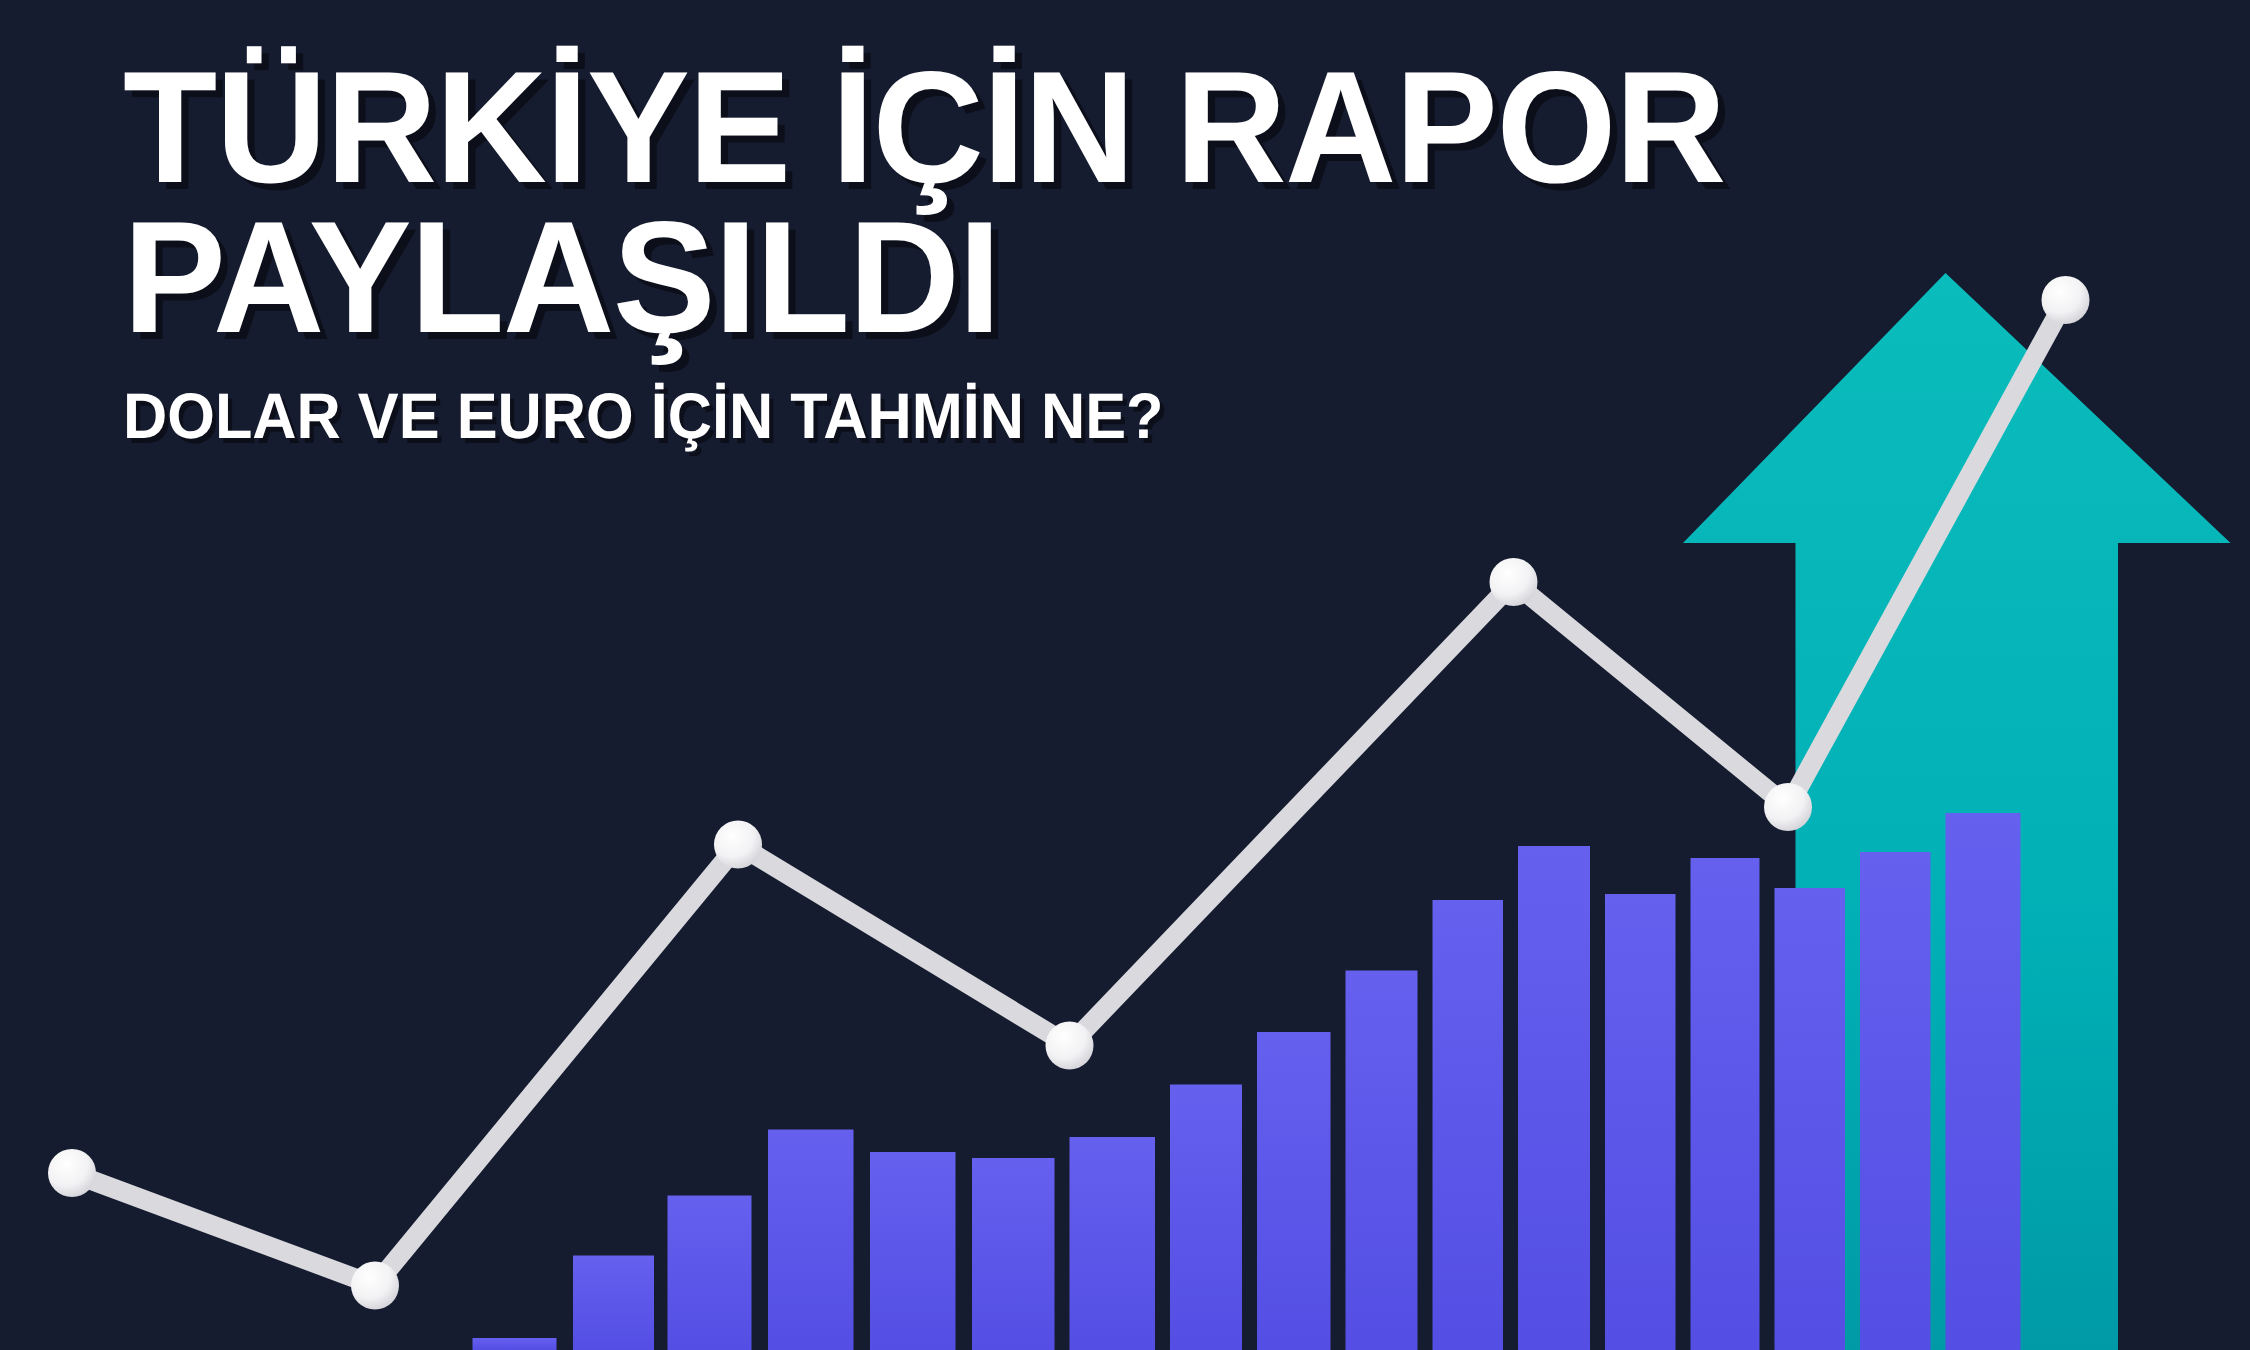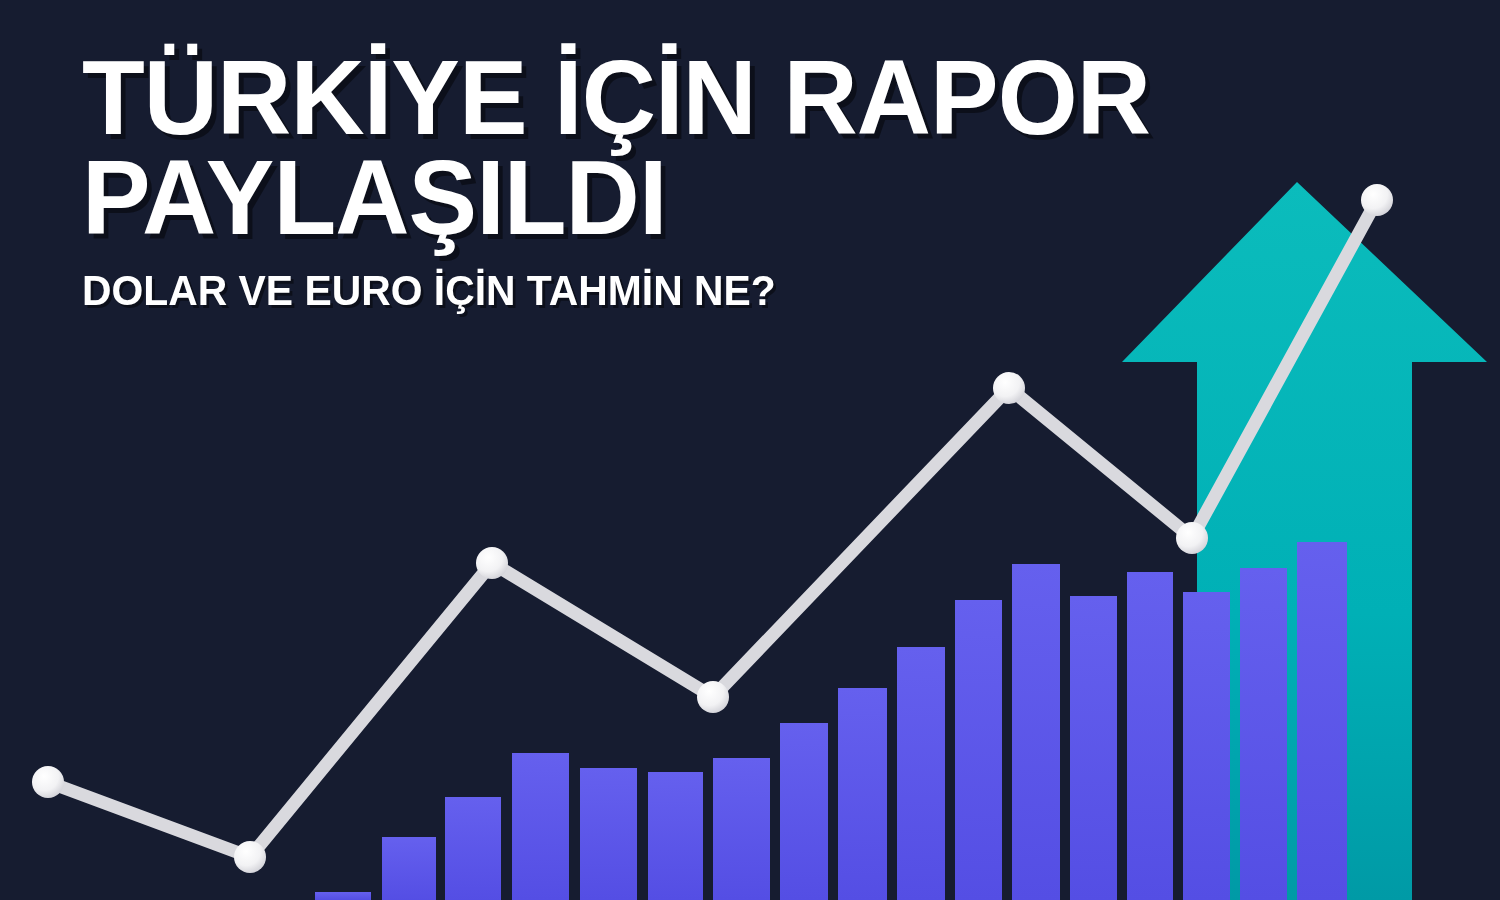--- a/index.html
+++ b/index.html
@@ -21,21 +21,21 @@
     position: absolute;
     inset: 0;
     width: 1500px;
     height: 900px;
   }
 
   
   #headline-block {
     position: absolute;
     left: 82px;
-    top: 48px;
+    top: 36px;
     z-index: 40;
     pointer-events: none;
   }
   .title-line {
     display: block;
     color: #ffffff;
     font-family: "Liberation Sans", sans-serif;
     font-weight: bold;
     font-size: 106px;
     line-height: 0.94;

